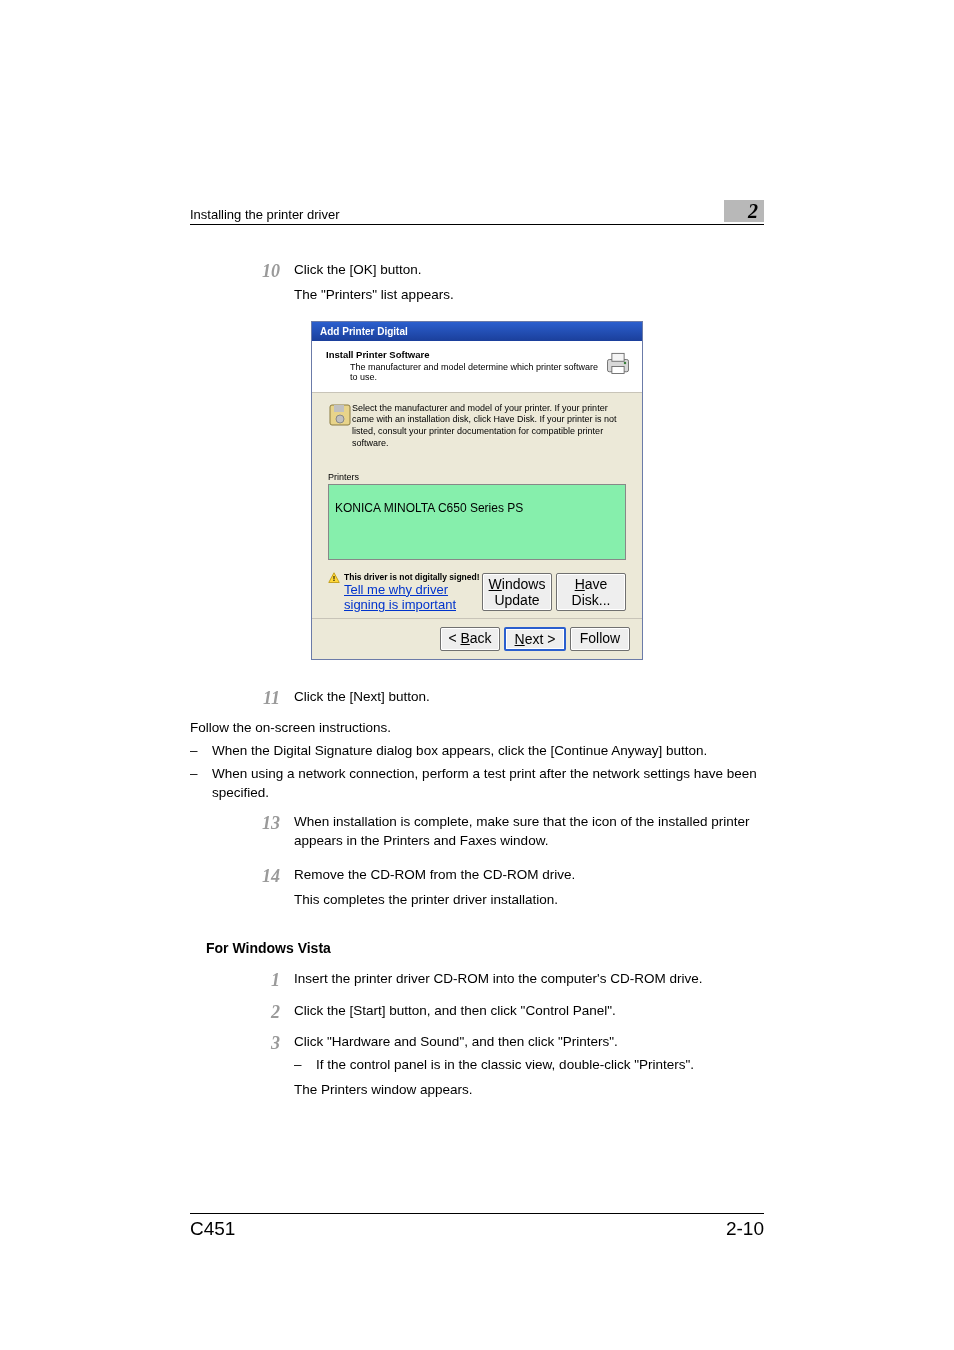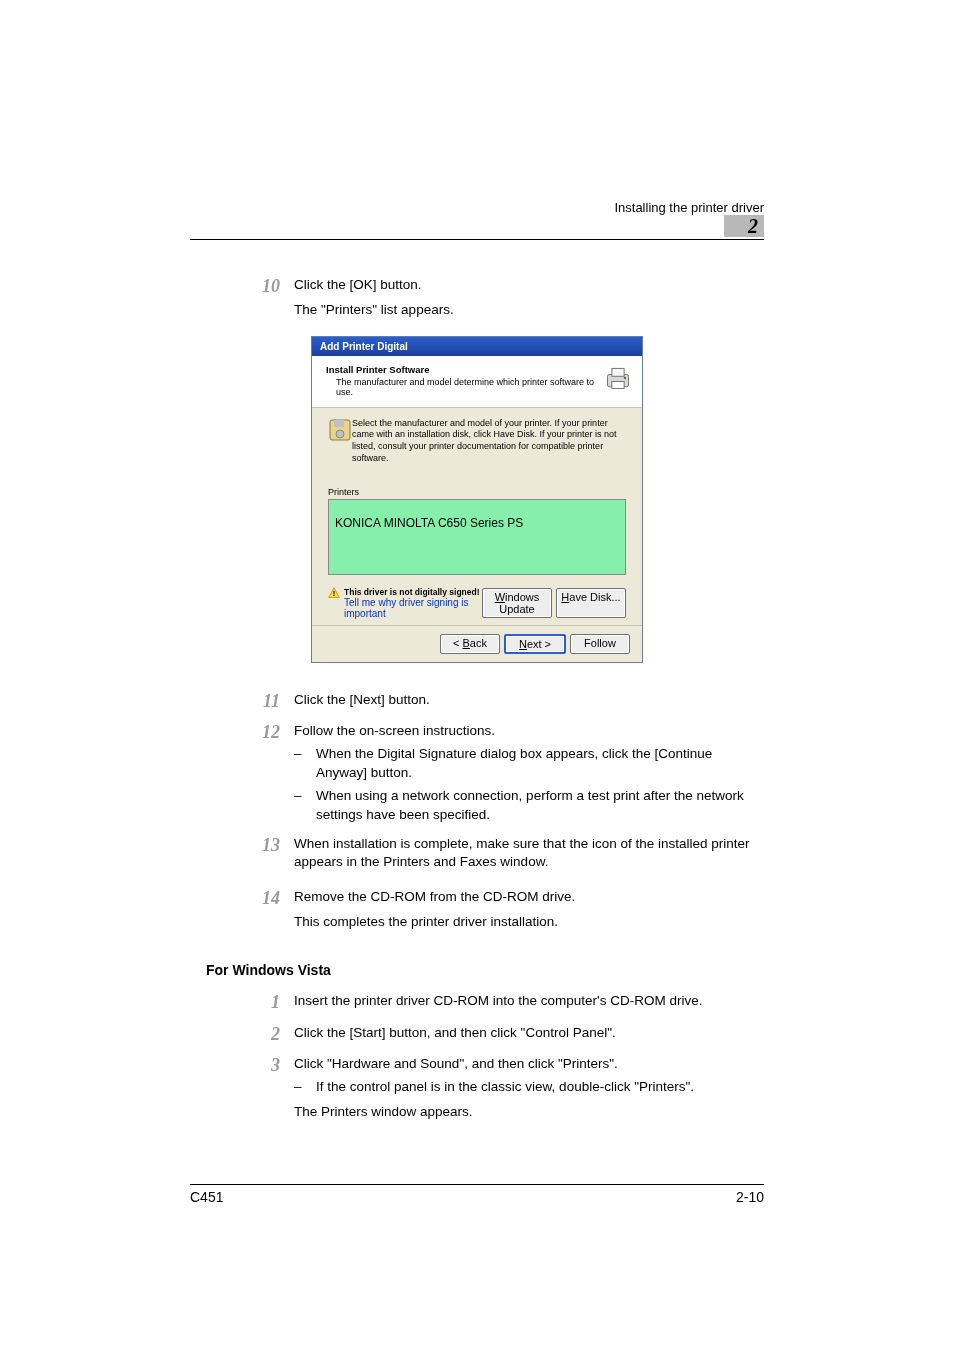--- a/index.html
+++ b/index.html
@@ -14,21 +14,20 @@
     padding: 200px 190px 100px 190px;
     box-sizing: border-box;
   }
   .header-row {
     display: flex;
     justify-content: space-between;
     align-items: flex-end;
     border-bottom: 1px solid #000;
     padding-bottom: 2px;
     margin-bottom: 36px;
-    flex-direction: column;
   }
   .header-title {
     font-size: 13px;
   }
   .chapter-badge {
     background: #b8b8b8;
     width: 40px;
     height: 22px;
     display: flex;
     align-items: center;
@@ -102,21 +101,21 @@
     justify-content: space-between;
     align-items: flex-start;
     border-bottom: 1px solid #c8c4b8;
   }
   .wizard-head-text .htitle {
     font-weight: bold;
     font-size: 9.5px;
   }
   .wizard-head-text .hsub {
     font-size: 9px;
-    margin-left: 10px;
+    margin-left: 24px;
     margin-top: 2px;
   }
   .wizard-icon-printer {
     width: 28px;
     height: 28px;
     flex-shrink: 0;
   }
   .wizard-body {
     padding: 10px 16px 6px 16px;
   }
@@ -159,31 +158,32 @@
     width: 12px;
     height: 12px;
     flex-shrink: 0;
   }
   .warn-text .wtitle {
     font-weight: bold;
     font-size: 8.5px;
   }
   .warn-text .wlink {
     color: #0033cc;
-    font-size: 10px;
+    text-decoration: underline;
+    font-size: 13px;
     cursor: pointer;
   }
   .btn-set {
     display: flex;
     gap: 4px;
   }
   .win-btn {
     border: 1px solid #707070;
     background: #eee;
-    font-size: 11px;
+    font-size: 14px;
     padding: 2px 4px;
     min-width: 60px;
     text-align: center;
     border-radius: 2px;
     box-shadow: inset 0 0 0 1px #fff;
   }
   .win-btn.small { min-width: 50px; }
   .wizard-footer {
     border-top: 1px solid #c8c4b8;
     padding: 8px 12px;
@@ -191,25 +191,25 @@
     justify-content: flex-end;
     gap: 4px;
   }
   .section-heading {
     font-weight: bold;
     font-size: 14px;
     margin: 24px 0 14px 16px;
   }
   .footer-row {
     border-top: 1px solid #000;
-    margin-top: 56px;
+    margin-top: 107px;
     padding-top: 4px;
     display: flex;
     justify-content: space-between;
-    font-size: 14px;
+    font-size: 19px;
   }
   .u { text-decoration: underline; }
 </style>
 </head>
 <body>
 
 <div class="page">
 
   <div class="header-row">
     <div class="header-title">Installing the printer driver</div>
@@ -276,21 +276,20 @@
       </div>
     </div>
   </div>
 
   <div class="step-row">
     <div class="step-num">11</div>
     <div class="step-body">Click the [Next] button.</div>
   </div>
 
   <div class="step-row" style="margin-top:10px;">
-    <div class="step-num">12</div>
     <div class="step-body">
       <div>Follow the on-screen instructions.</div>
       <div class="bullet-row">
         <div class="bullet-dash">–</div>
         <div class="bullet-text">When the Digital Signature dialog box appears, click the [Continue Anyway] button.</div>
       </div>
       <div class="bullet-row">
         <div class="bullet-dash">–</div>
         <div class="bullet-text">When using a network connection, perform a test print after the network settings have been specified.</div>
       </div>

